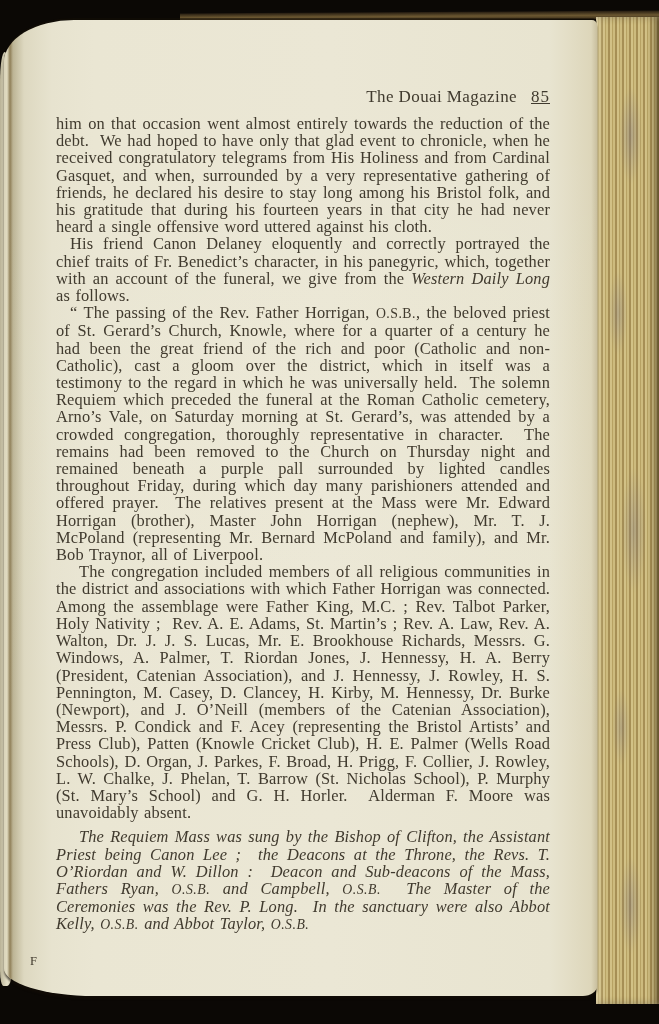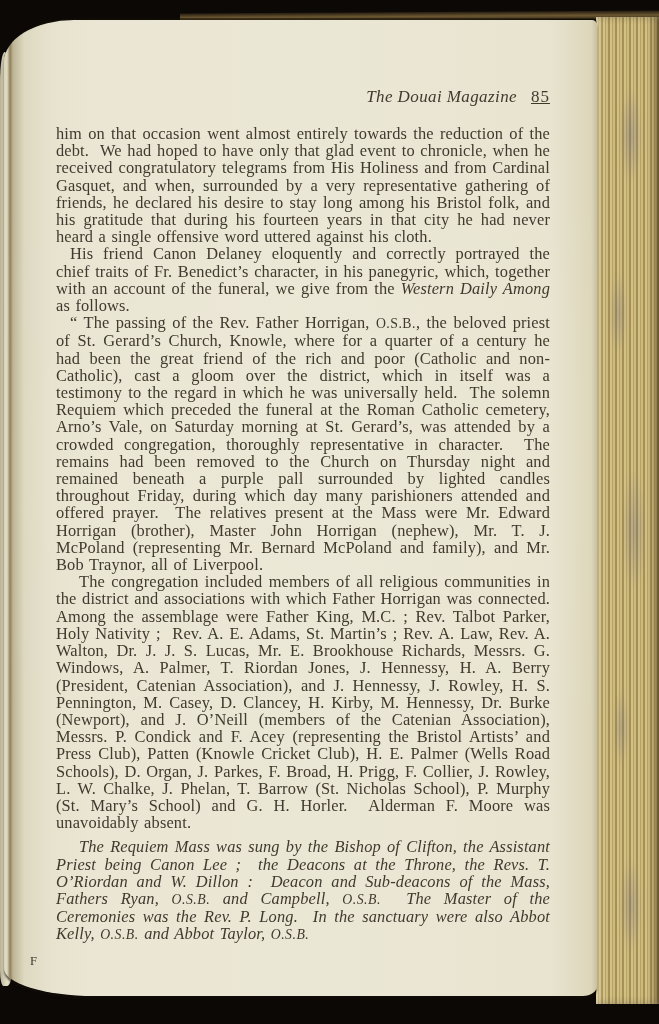--- a/index.html
+++ b/index.html
@@ -49,23 +49,23 @@
     box-shadow:0 -2px 0 rgba(20,14,6,.5), 0 3px 2px rgba(20,14,6,.6);
   }
   .text-block{
     position:absolute;left:52px;top:66px;width:494px;
     color:var(--ink,#403a2e);
   }
   .running-header{
     display:flex;justify-content:flex-end;align-items:baseline;gap:14px;
     font-size:17px;line-height:22px;
   }
-  .running-header .title{font-style:italic;letter-spacing:.4px;}
+  .running-header .title{letter-spacing:.4px;}
   .running-header .folio{letter-spacing:1px;text-decoration:underline;}
-  .body-text{margin-top:17px;}
+  .body-text{margin-top:7px;}
   .para{
     margin:0;font-size:16.4px;line-height:17.2px;text-align:justify;
     white-space:pre-wrap;letter-spacing:.15px;word-spacing:1.2px;
   }
   .para.noindent{text-indent:0;}
   .para.indent{text-indent:14px;}
   .para.wideindent{text-indent:23px;}
   .para.gap{margin-top:7px;font-style:italic;}
   .it{font-style:italic;}
   .sc{font-size:.84em;letter-spacing:.5px;}
@@ -81,20 +81,20 @@
 <div class="page-curl"></div>
 
 <div class="page">
   <div class="text-block">
     <div class="running-header">
       <span class="title">The Douai Magazine</span>
       <span class="folio">85</span>
     </div>
     <div class="body-text">
         <p class="para noindent"><span>him on that occasion went almost entirely towards the reduction of the debt.  We had hoped to have only that glad event to chronicle, when he received congratulatory telegrams from His Holiness and from Cardinal Gasquet, and when, surrounded by a very representative gathering of friends, he declared his desire to stay long among his Bristol folk, and his gratitude that during his fourteen years in that city he had never heard a single offensive word uttered against his cloth.</span></p>
-        <p class="para indent"><span>His friend Canon Delaney eloquently and correctly portrayed the chief traits of Fr. Benedict’s character, in his panegyric, which, together with an account of the funeral, we give from the </span><span class="it">Western Daily Among</span><span> as follows.</span></p>
+        <p class="para indent"><span>His friend Canon Delaney eloquently and correctly portrayed the chief traits of Fr. Benedict’s character, in his panegyric, which, together with an account of the funeral, we give from the </span><span class="it">Western Daily Long</span><span> as follows.</span></p>
         <p class="para indent"><span>“ The passing of the Rev. Father Horrigan, </span><span class="sc">O.S.B.</span><span>, the beloved priest of St. Gerard’s Church, Knowle, where for a quarter of a century he had been the great friend of the rich and poor (Catholic and non-Catholic), cast a gloom over the district, which in itself was a testimony to the regard in which he was universally held.  The solemn Requiem which preceded the funeral at the Roman Catholic cemetery, Arno’s Vale, on Saturday morning at St. Gerard’s, was attended by a crowded congregation, thoroughly representative in character.  The remains had been removed to the Church on Thursday night and remained beneath a purple pall surrounded by lighted candles throughout Friday, during which day many parishioners attended and offered prayer.  The relatives present at the Mass were Mr. Edward Horrigan (brother), Master John Horrigan (nephew), Mr. T. J. McPoland (representing Mr. Bernard McPoland and family), and Mr. Bob Traynor, all of Liverpool.</span></p>
         <p class="para wideindent"><span>The congregation included members of all religious communities in the district and associations with which Father Horrigan was connected.  Among the assemblage were Father King, M.C. ; Rev. Talbot Parker, Holy Nativity ;  Rev. A. E. Adams, St. Martin’s ; Rev. A. Law, Rev. A. Walton, Dr. J. J. S. Lucas, Mr. E. Brookhouse Richards, Messrs. G. Windows, A. Palmer, T. Riordan Jones, J. Hennessy, H. A. Berry (President, Catenian Association), and J. Hennessy, J. Rowley, H. S. Pennington, M. Casey, D. Clancey, H. Kirby, M. Hennessy, Dr. Burke (Newport), and J. O’Neill (members of the Catenian Association), Messrs. P. Condick and F. Acey (representing the Bristol Artists’ and Press Club), Patten (Knowle Cricket Club), H. E. Palmer (Wells Road Schools), D. Organ, J. Parkes, F. Broad, H. Prigg, F. Collier, J. Rowley, L. W. Chalke, J. Phelan, T. Barrow (St. Nicholas School), P. Murphy (St. Mary’s School) and G. H. Horler.  Alderman F. Moore was unavoidably absent.</span></p>
         <p class="para wideindent gap"><span>The Requiem Mass was sung by the Bishop of Clifton, the Assistant Priest being Canon Lee ;  the Deacons at the Throne, the Revs. T. O’Riordan and W. Dillon :  Deacon and Sub-deacons of the Mass, Fathers Ryan, </span><span class="sc">O.S.B.</span><span> and Campbell, </span><span class="sc">O.S.B.</span><span>  The Master of the Ceremonies was the Rev. P. Long.  In the sanctuary were also Abbot Kelly, </span><span class="sc">O.S.B.</span><span> and Abbot Taylor, </span><span class="sc">O.S.B.</span></p>
       </div>
   </div>
   <div class="signature-mark">F</div>
 </div>
 
 </body></html>

